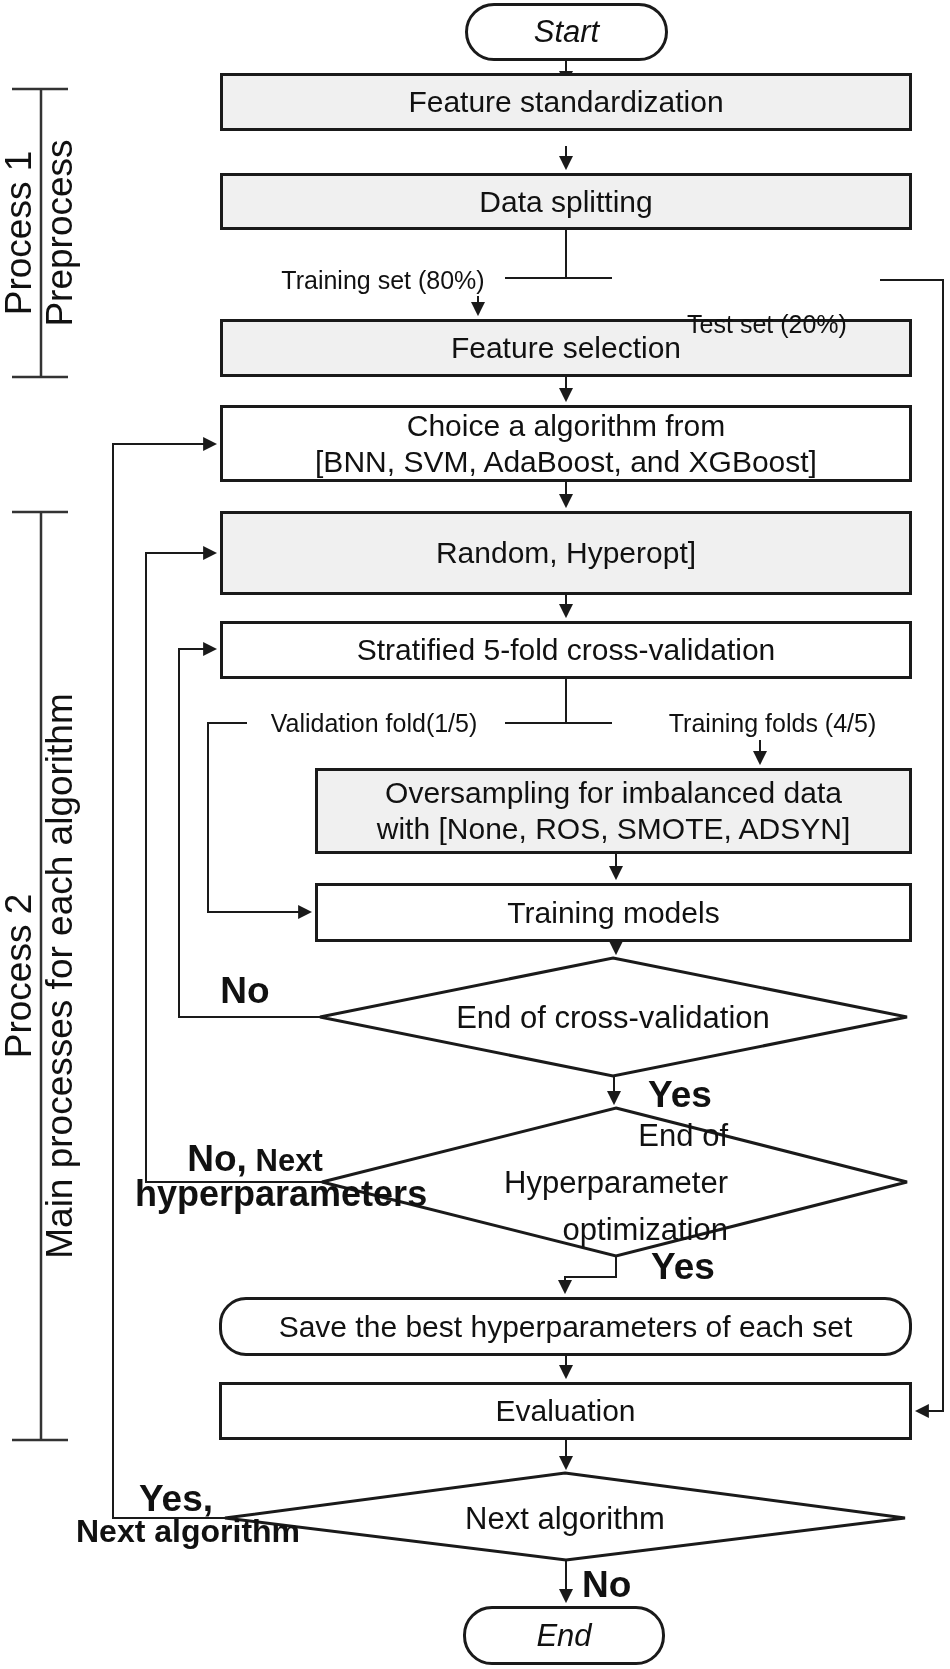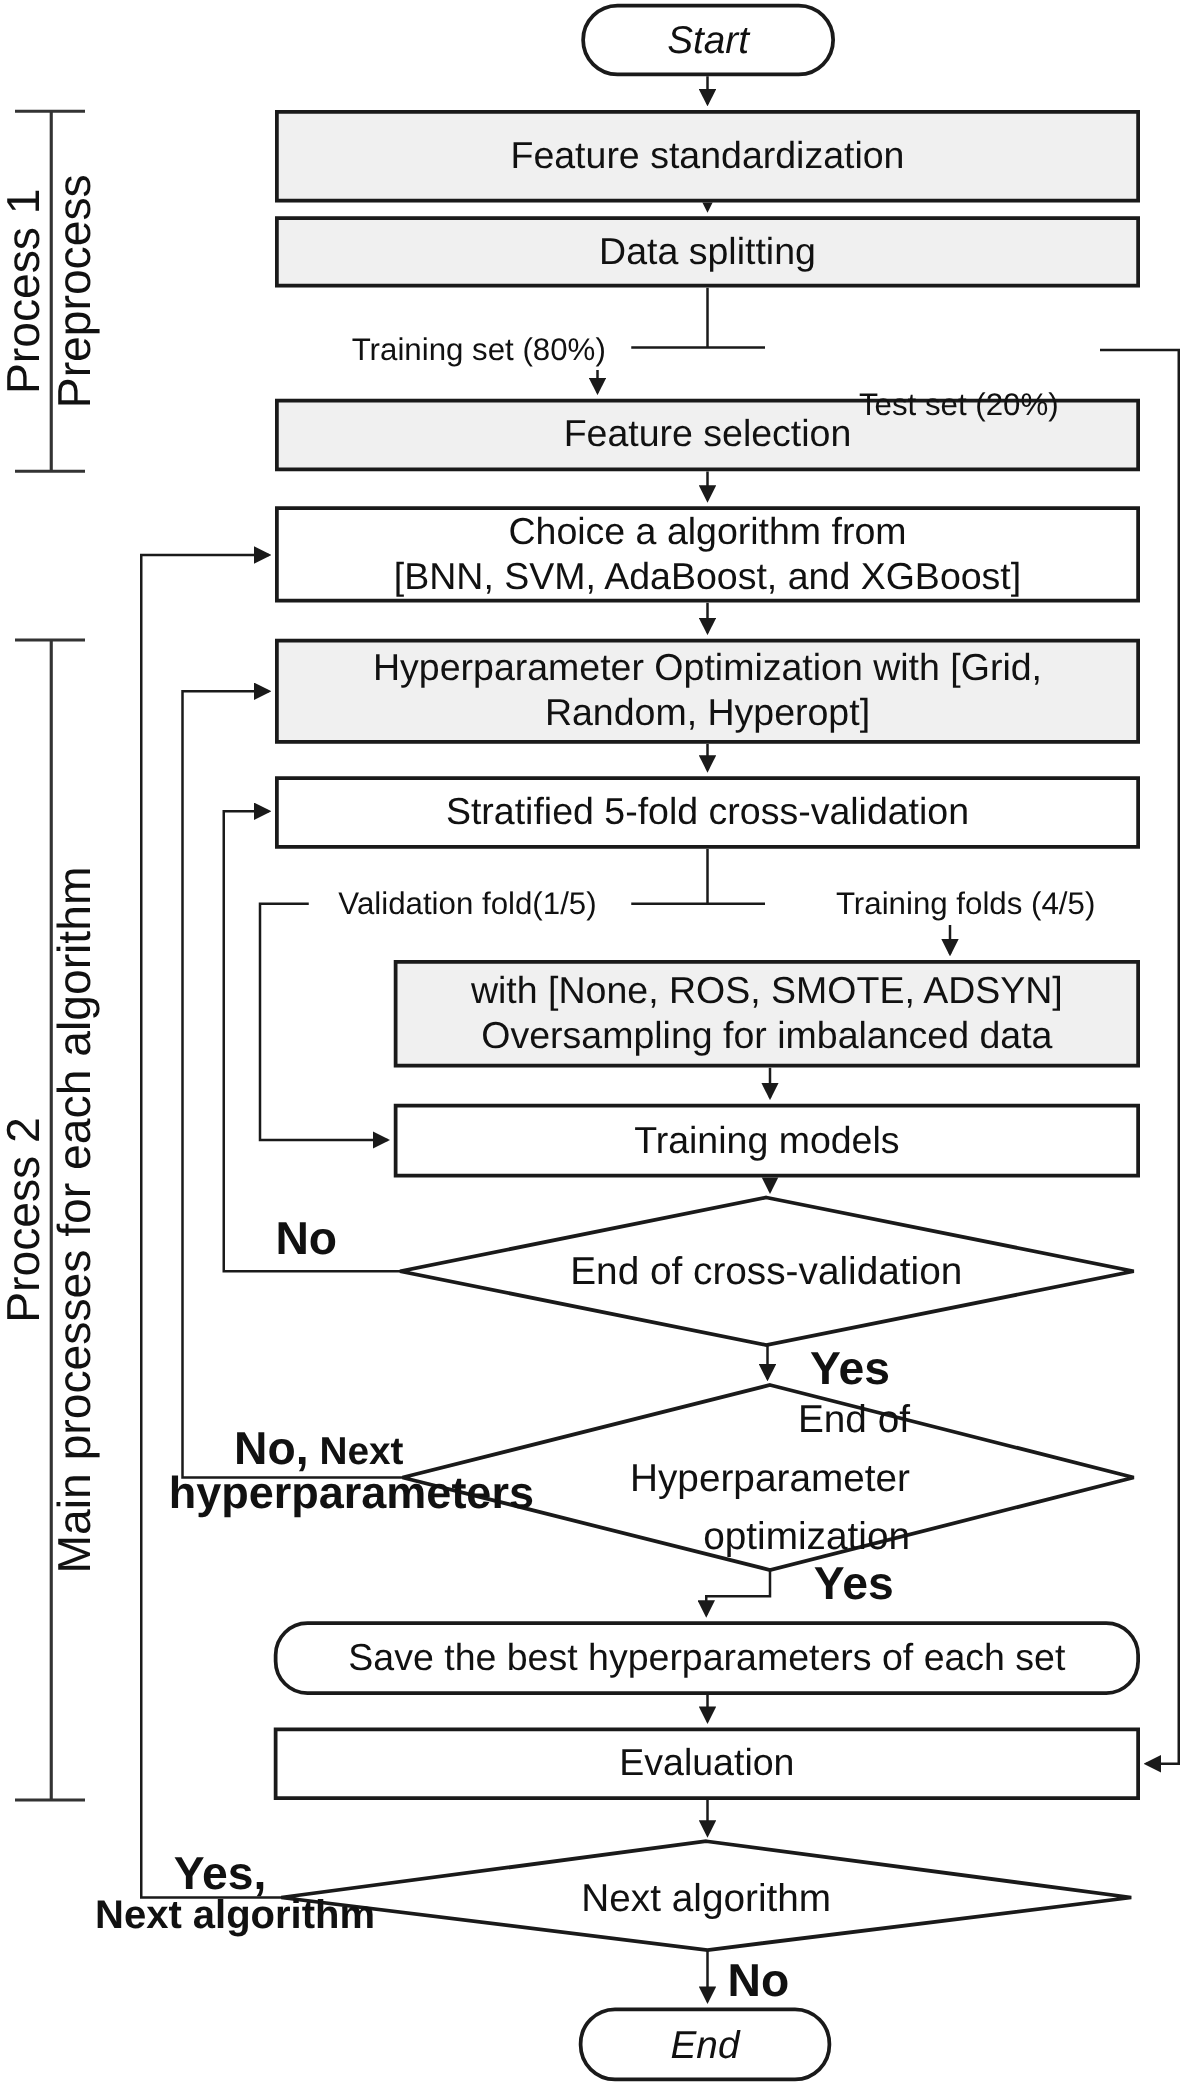--- a/index.html
+++ b/index.html
@@ -105,43 +105,42 @@
   <div class="vlabel" style="left:19px;top:976px;">Process 2</div>
   <div class="vlabel" style="left:60px;top:976px;">Main processes for each algorithm</div>
 
   <div class="stadium" style="left:465px;top:3px;width:203px;height:58px;">
     <span>Start</span>
   </div>
   <div class="stadium" style="left:463px;top:1606px;width:202px;height:59px;">
     <span>End</span>
   </div>
 
-  <div class="node gray" style="left:220px;top:88px;width:692px;height:74px;">
+  <div class="node gray" style="left:220px;top:73px;width:692px;height:58px;">
     <span>Feature standardization</span>
   </div>
   <div class="node gray" style="left:220px;top:173px;width:692px;height:57px;">
     <span>Data splitting</span>
   </div>
   <div class="node gray" style="left:220px;top:319px;width:692px;height:58px;">
     <span>Feature selection</span>
   </div>
   <div class="node" style="left:220px;top:405px;width:692px;height:77px;">
     <span>Choice a algorithm from</span>
     <span>[BNN, SVM, AdaBoost, and XGBoost]</span>
   </div>
   <div class="node gray" style="left:220px;top:511px;width:692px;height:84px;">
-    <span>Hyperparameter Optimization with [Grid,</span>
     <span>Random, Hyperopt]</span>
   </div>
   <div class="node" style="left:220px;top:621px;width:692px;height:58px;">
     <span>Stratified 5-fold cross-validation</span>
   </div>
   <div class="node gray" style="left:315px;top:768px;width:597px;height:86px;">
+    <span>Oversampling for imbalanced data</span>
     <span>with [None, ROS, SMOTE, ADSYN]</span>
-    <span>Oversampling for imbalanced data</span>
   </div>
   <div class="node" style="left:315px;top:883px;width:597px;height:59px;">
     <span>Training models</span>
   </div>
   <div class="node" style="left:219px;top:1297px;width:693px;height:59px;border-radius:27px;">
     <span>Save the best hyperparameters of each set</span>
   </div>
   <div class="node" style="left:219px;top:1382px;width:693px;height:58px;">
     <span>Evaluation</span>
   </div>

